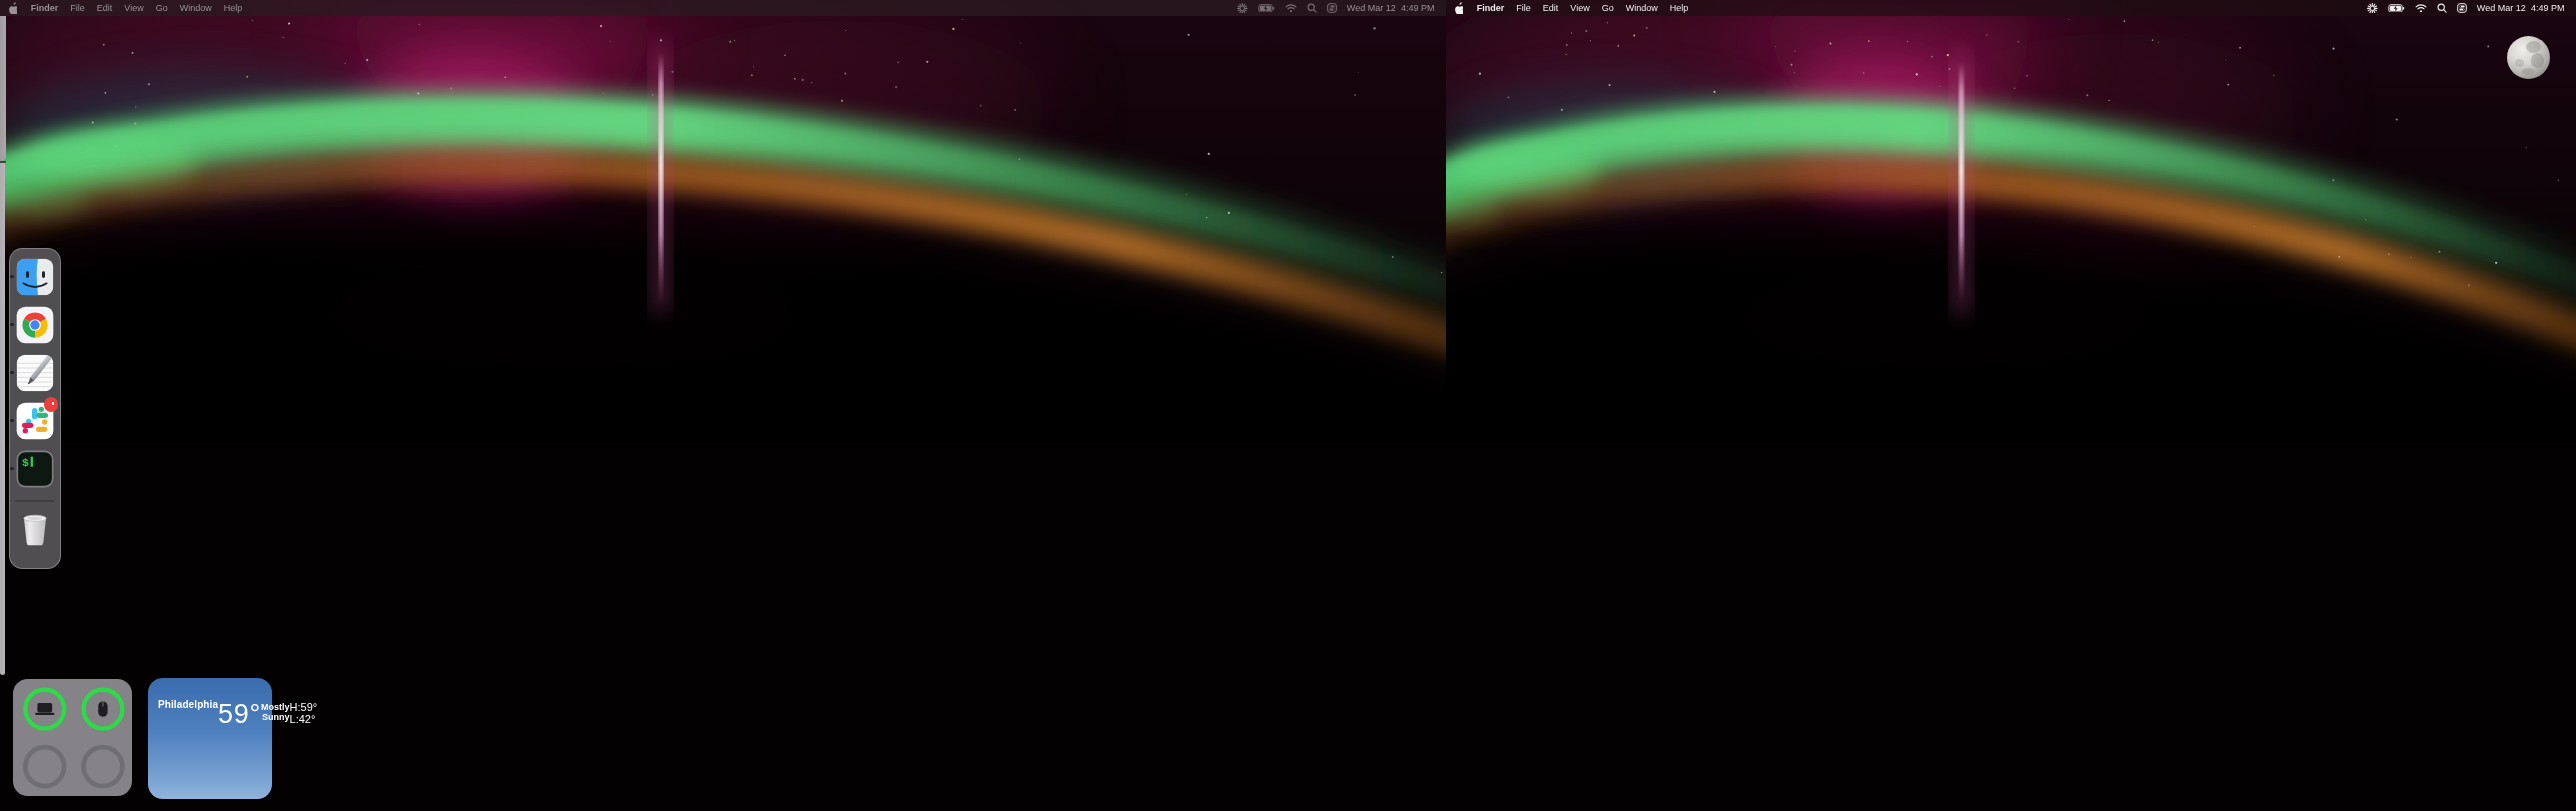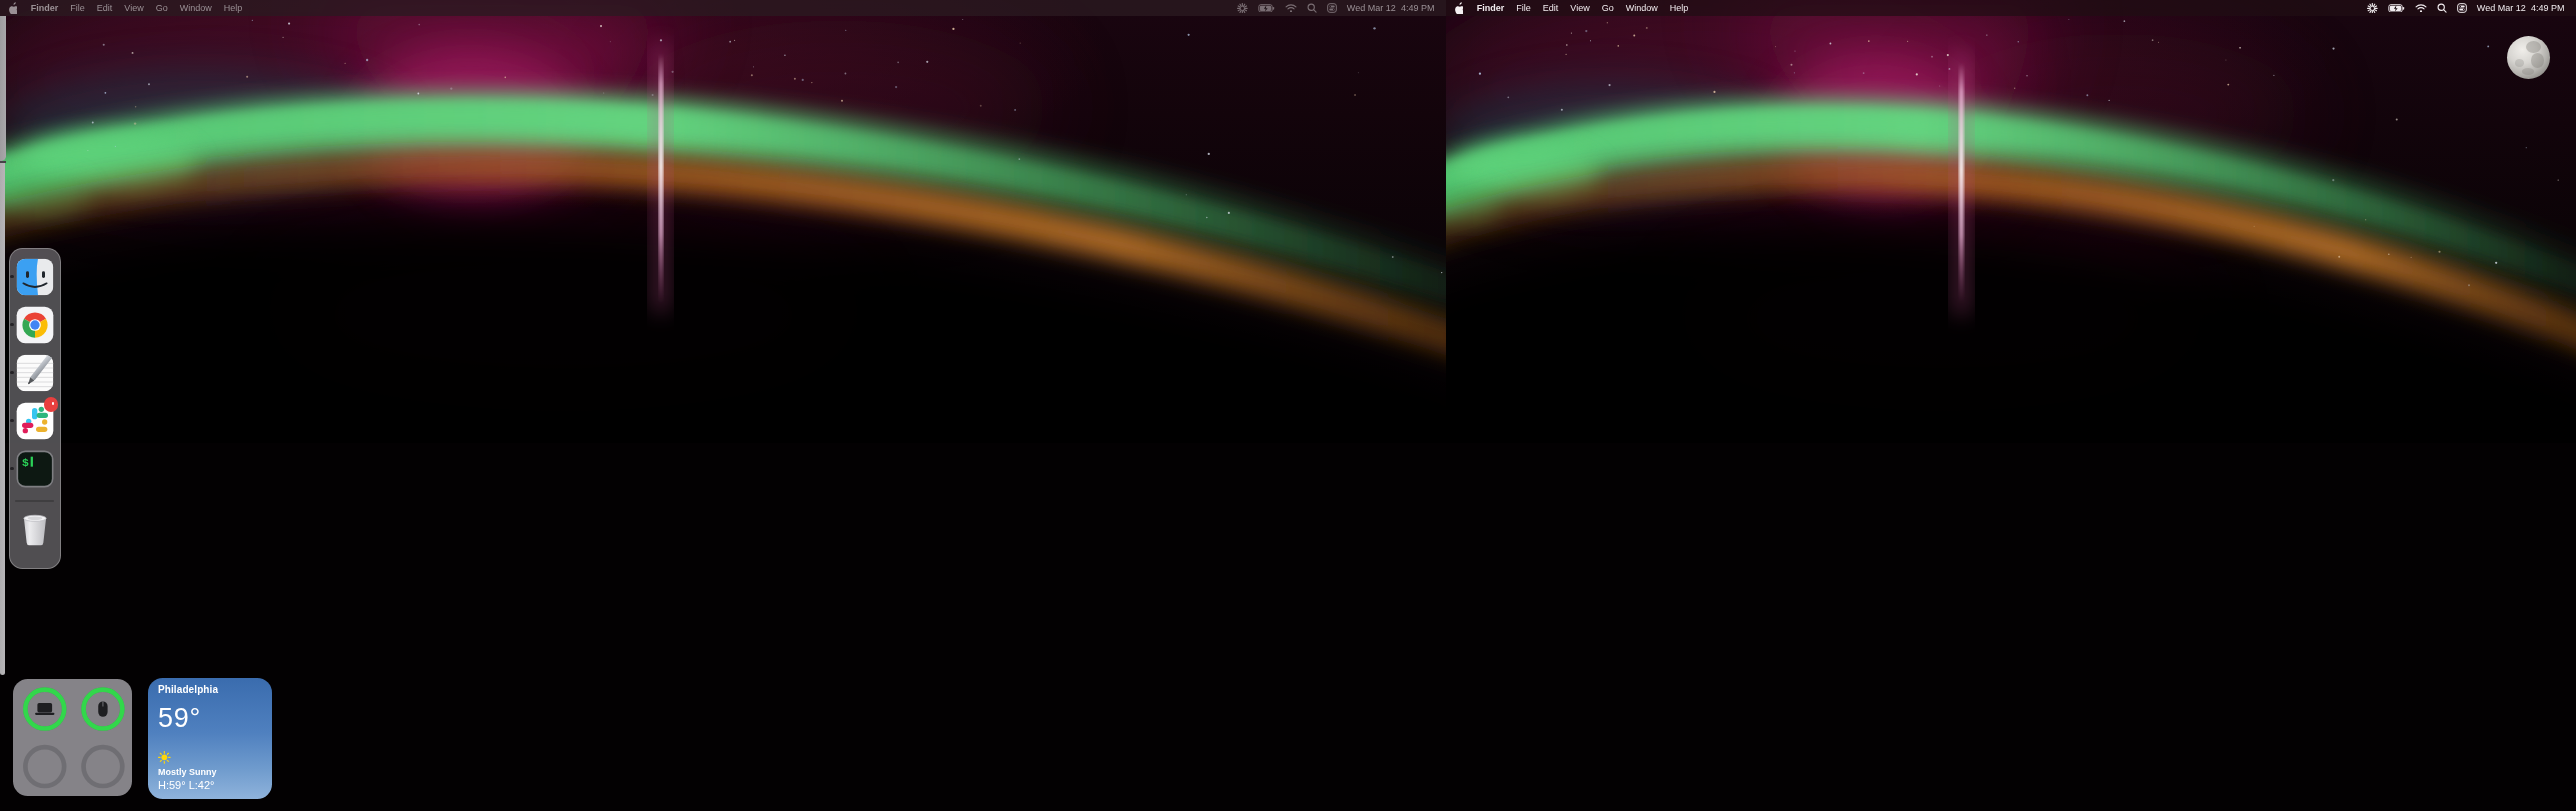--- a/index.html
+++ b/index.html
@@ -61,25 +61,25 @@
     border-radius:50%; background:#e8403f; }
   .slack-badge::after { content:""; position:absolute; left:8px; top:5.4px;
     width:2.7px; height:2.7px; border-radius:50%; background:#fff; }
 
   
   .widget { position:absolute; border-radius:14.8px; z-index:20; }
   .widget-batteries { left:13.4px; top:679px; width:119px; height:117px;
     background:rgba(151,149,155,.88); }
   .widget-weather { left:148px; top:678px; width:124px; height:121px;
     background:linear-gradient(180deg,#3a6cae 0%,#4f80bf 45%,#6f9bcd 75%,#8fb3dc 100%);
-    color:#fff; padding:6px 10px 8px 10px; display:flex; flex-direction:column; }
+    color:#fff; padding:21px 10px 8px 10px; display:flex; flex-direction:row; }
   .ww-city { font-size:10px; font-weight:bold; letter-spacing:0.1px; }
-  .ww-temp { font-size:27px; font-weight:normal; margin-top:8px; letter-spacing:0.7px; }
+  .ww-temp { font-size:27px; font-weight:normal; margin-top:0; letter-spacing:0.7px; }
   .ww-fill { flex:1; }
-  .ww-cond { font-size:9px; font-weight:bold; margin-top:3.4px; }
+  .ww-cond { font-size:9px; font-weight:bold; margin-top:3.4px;text-align:right; }
   .ww-hl { font-size:11px; margin-top:2px; }
 
   
   .moon { position:absolute; right:26px; top:36px; width:43px; height:43px; border-radius:50%;
     background:radial-gradient(circle at 36% 32%, #f0eeea 0%, #d7d5d1 35%, #b3b1ad 62%, #868480 85%, #6b6965 100%);
     z-index:10; overflow:hidden; }
   .moon i { position:absolute; border-radius:50%; background:#7d7b77; opacity:.38; }
   .moon i:nth-child(1){ left:19px; top:5.4px; width:14.8px; height:12px; }
   .moon i:nth-child(2){ left:24px; top:17.4px; width:13.4px; height:14.8px; }
   .moon i:nth-child(3){ left:8px; top:23px; width:9.4px; height:8px; opacity:.25; }

